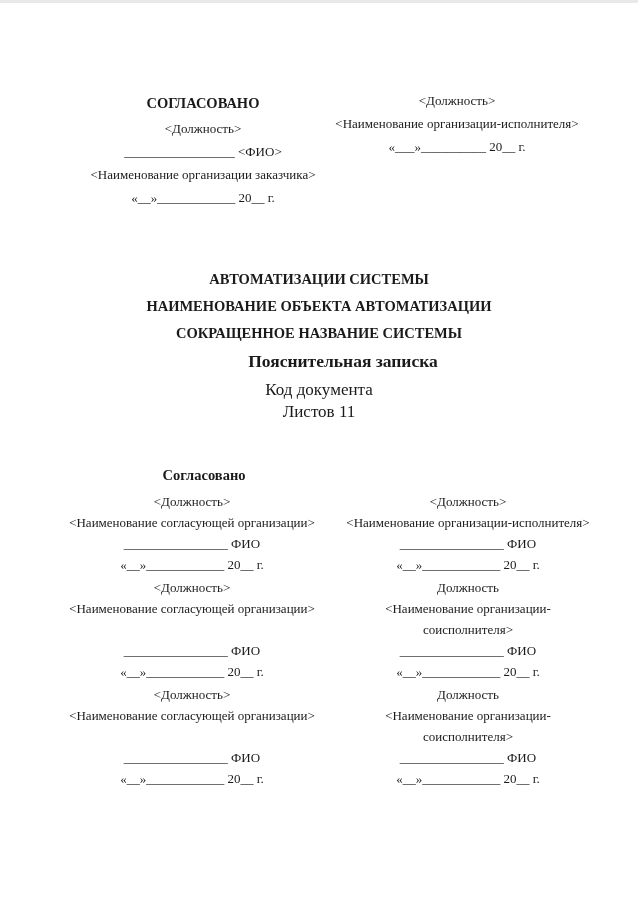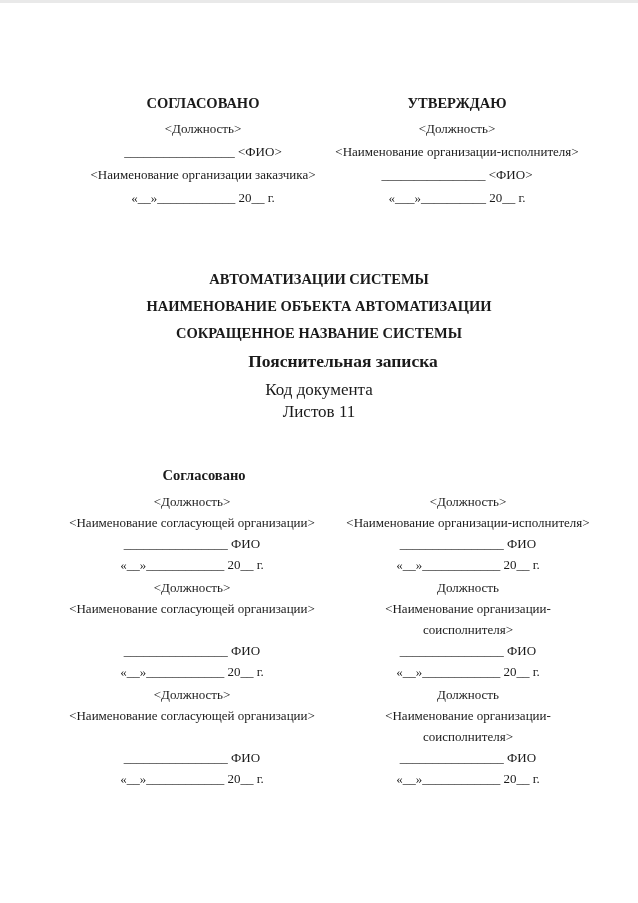--- a/index.html
+++ b/index.html
@@ -82,24 +82,22 @@
 
   <div class="top-approvals">
     <div class="top-col">
       <div class="block-heading">СОГЛАСОВАНО</div>
       <div class="line">&lt;Должность&gt;</div>
       <div class="line">_________________ &lt;ФИО&gt;</div>
       <div class="line">&lt;Наименование организации заказчика&gt;</div>
       <div class="line">«__»____________ 20__ г.</div>
     </div>
     <div class="top-col">
-      <div class="block-heading">УТВЕРЖДАЮ</div>
       <div class="line">&lt;Должность&gt;</div>
       <div class="line">&lt;Наименование организации-исполнителя&gt;</div>
-      <div class="line">________________ &lt;ФИО&gt;</div>
       <div class="line">«___»__________ 20__ г.</div>
     </div>
   </div>
 
   <div class="title-block">
     <div class="title-caps">АВТОМАТИЗАЦИИ СИСТЕМЫ</div>
     <div class="title-caps">НАИМЕНОВАНИЕ ОБЪЕКТА АВТОМАТИЗАЦИИ</div>
     <div class="title-caps">СОКРАЩЕННОЕ НАЗВАНИЕ СИСТЕМЫ</div>
     <div class="doc-title">Пояснительная записка</div>
     <div class="doc-meta first">Код документа</div>

